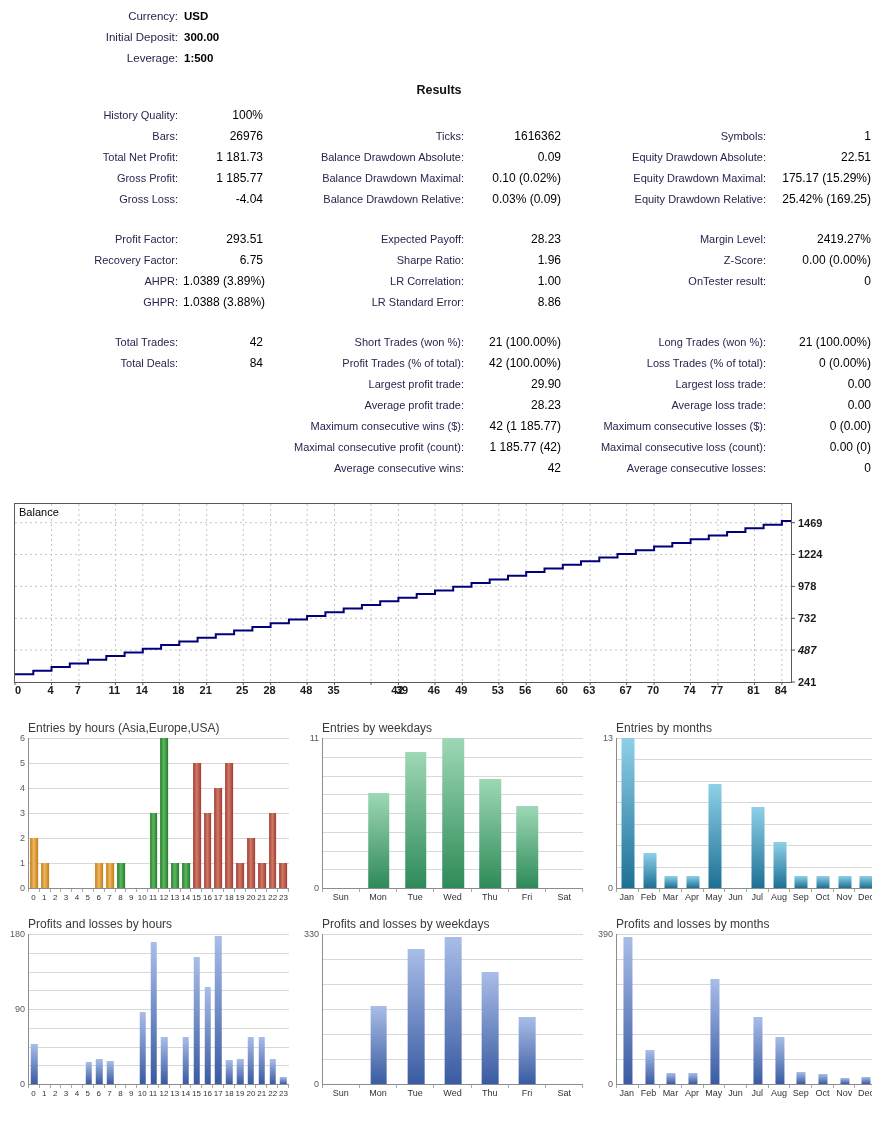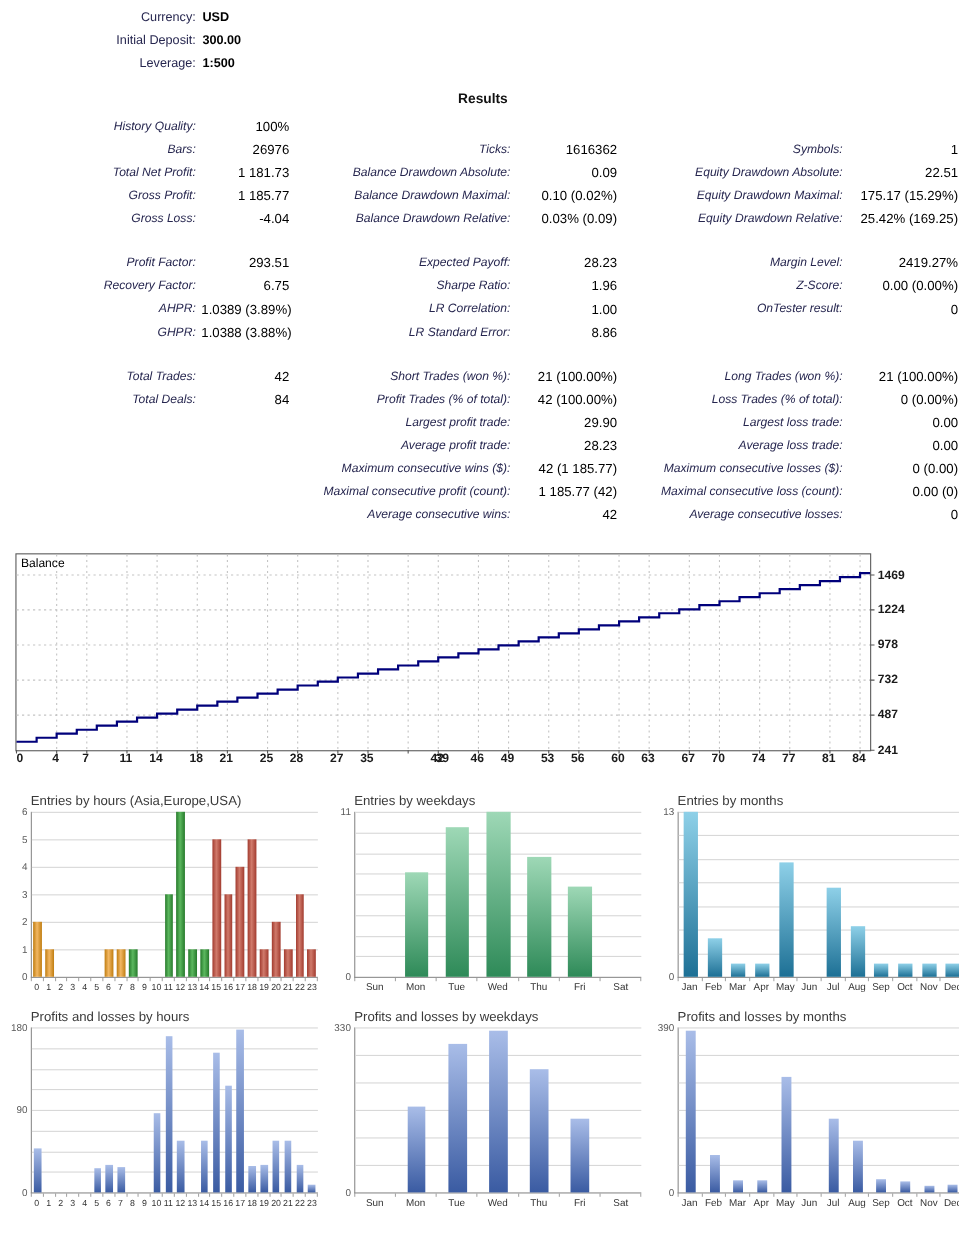--- a/index.html
+++ b/index.html
@@ -6,21 +6,21 @@
   body{width:872px;height:1131px;font-family:"Liberation Sans",sans-serif;color:#000;overflow:hidden;position:relative;}
 
   .header-block{padding-top:6px;}
   .hdr-grid{display:grid;grid-template-columns:170px 200px;column-gap:6px;margin-left:8px;}
   .hdr-label{text-align:right;color:#26264f;font-size:11.5px;line-height:21px;white-space:nowrap;}
   .hdr-value{text-align:left;font-weight:bold;font-size:11.5px;line-height:21px;white-space:nowrap;}
 
   .results-title{width:862px;margin:14px 0 8px 8px;text-align:center;font-weight:bold;font-size:12.5px;color:#111;}
 
   .stats-grid{display:grid;grid-template-columns:170px 80px 196px 92px 200px 100px;column-gap:5px;margin-left:8px;}
-  .cell-label{text-align:right;color:#26264f;font-size:11px;line-height:21px;white-space:nowrap;font-style:italic;}
+  .cell-label{text-align:right;color:#26264f;font-size:11px;line-height:21px;white-space:nowrap;}
   .cell-value{text-align:right;font-weight:normal;font-size:12px;line-height:21px;white-space:nowrap;}
   .stats-gap{height:19px;}
 
   .balance-wrap{position:relative;margin:24px 0 0 14px;width:850px;height:196px;}
   .balance-plot{position:absolute;left:0;top:0;width:776px;height:178px;border:1px solid #5a5a5a;background:#fff;}
   .balance-legend{position:absolute;left:4px;top:2px;font-size:11px;color:#000;z-index:3;}
   .balance-ylabels{position:absolute;left:784px;top:0;width:60px;height:180px;}
   .balance-ylabel{position:absolute;font-size:11px;font-weight:bold;color:#1a1a1a;white-space:nowrap;}
   .balance-xrow{position:absolute;left:0;top:181px;width:778px;height:14px;}
   .balance-xlabel{position:absolute;font-size:11px;font-weight:bold;color:#1a1a1a;transform:translateX(-50%);}
@@ -236,37 +236,37 @@
         <line x1="702.964705882353" y1="0" x2="702.964705882353" y2="178" stroke="#c4c4c4" stroke-width="1" stroke-dasharray="2,3"></line>
         <line x1="702.964705882353" y1="178" x2="702.964705882353" y2="181" stroke="#555" stroke-width="1"></line>
         <line x1="739.4823529411764" y1="0" x2="739.4823529411764" y2="178" stroke="#c4c4c4" stroke-width="1" stroke-dasharray="2,3"></line>
         <line x1="739.4823529411764" y1="178" x2="739.4823529411764" y2="181" stroke="#555" stroke-width="1"></line>
         <line x1="766.8705882352941" y1="0" x2="766.8705882352941" y2="178" stroke="#c4c4c4" stroke-width="1" stroke-dasharray="2,3"></line>
         <line x1="766.8705882352941" y1="178" x2="766.8705882352941" y2="181" stroke="#555" stroke-width="1"></line>
         <path d="M 0.0 170.3 H 18.3 V 166.7 H 36.5 V 163.0 H 54.8 V 159.4 H 73.0 V 155.7 H 91.3 V 152.1 H 109.6 V 148.4 H 127.8 V 144.8 H 146.1 V 141.1 H 164.3 V 137.5 H 182.6 V 133.8 H 200.8 V 130.2 H 219.1 V 126.5 H 237.4 V 122.9 H 255.6 V 119.2 H 273.9 V 115.6 H 292.1 V 111.9 H 310.4 V 108.3 H 328.7 V 104.6 H 346.9 V 101.0 H 365.2 V 97.3 H 383.4 V 93.7 H 401.7 V 90.0 H 420.0 V 86.4 H 438.2 V 82.7 H 456.5 V 79.1 H 474.7 V 75.4 H 493.0 V 71.8 H 511.2 V 68.1 H 529.5 V 64.5 H 547.8 V 60.8 H 566.0 V 57.2 H 584.3 V 53.5 H 602.5 V 49.9 H 620.8 V 46.2 H 639.1 V 42.6 H 657.3 V 38.9 H 675.6 V 35.3 H 693.8 V 31.6 H 712.1 V 28.0 H 730.4 V 24.3 H 748.6 V 20.7 H 766.9 V 17.0 H 776" fill="none" stroke="#00007b" stroke-width="2"></path>
       </svg></div>
   <div class="balance-ylabels">
       <div class="balance-ylabel" style="top: 173px;">241</div>
-      <div class="balance-ylabel" style="top: 141.085px;">487</div>
+      <div class="balance-ylabel" style="top: 141.085px; font-style: italic;">487</div>
       <div class="balance-ylabel" style="top: 109.299px;">732</div>
       <div class="balance-ylabel" style="top: 77.3834px;">978</div>
       <div class="balance-ylabel" style="top: 45.4679px;">1224</div>
       <div class="balance-ylabel" style="top: 13.6822px;">1469</div>
     </div>
   <div class="balance-xrow">
       <div class="balance-xlabel" style="left: 4px;">0</div>
       <div class="balance-xlabel" style="left: 36.5176px;">4</div>
       <div class="balance-xlabel" style="left: 63.9059px;">7</div>
       <div class="balance-xlabel" style="left: 100.424px;">11</div>
       <div class="balance-xlabel" style="left: 127.812px;">14</div>
       <div class="balance-xlabel" style="left: 164.329px;">18</div>
       <div class="balance-xlabel" style="left: 191.718px;">21</div>
       <div class="balance-xlabel" style="left: 228.235px;">25</div>
       <div class="balance-xlabel" style="left: 255.624px;">28</div>
-      <div class="balance-xlabel" style="left: 292.141px;">27</div>
+      <div class="balance-xlabel" style="left: 292.141px;">48</div>
       <div class="balance-xlabel" style="left: 319.529px;">35</div>
       <div class="balance-xlabel" style="left: 356.047px; margin-left: 32px;">39</div>
       <div class="balance-xlabel" style="left: 383.435px;">42</div>
       <div class="balance-xlabel" style="left: 419.953px;">46</div>
       <div class="balance-xlabel" style="left: 447.341px;">49</div>
       <div class="balance-xlabel" style="left: 483.859px;">53</div>
       <div class="balance-xlabel" style="left: 511.247px;">56</div>
       <div class="balance-xlabel" style="left: 547.765px;">60</div>
       <div class="balance-xlabel" style="left: 575.153px;">63</div>
       <div class="balance-xlabel" style="left: 611.671px;">67</div>

